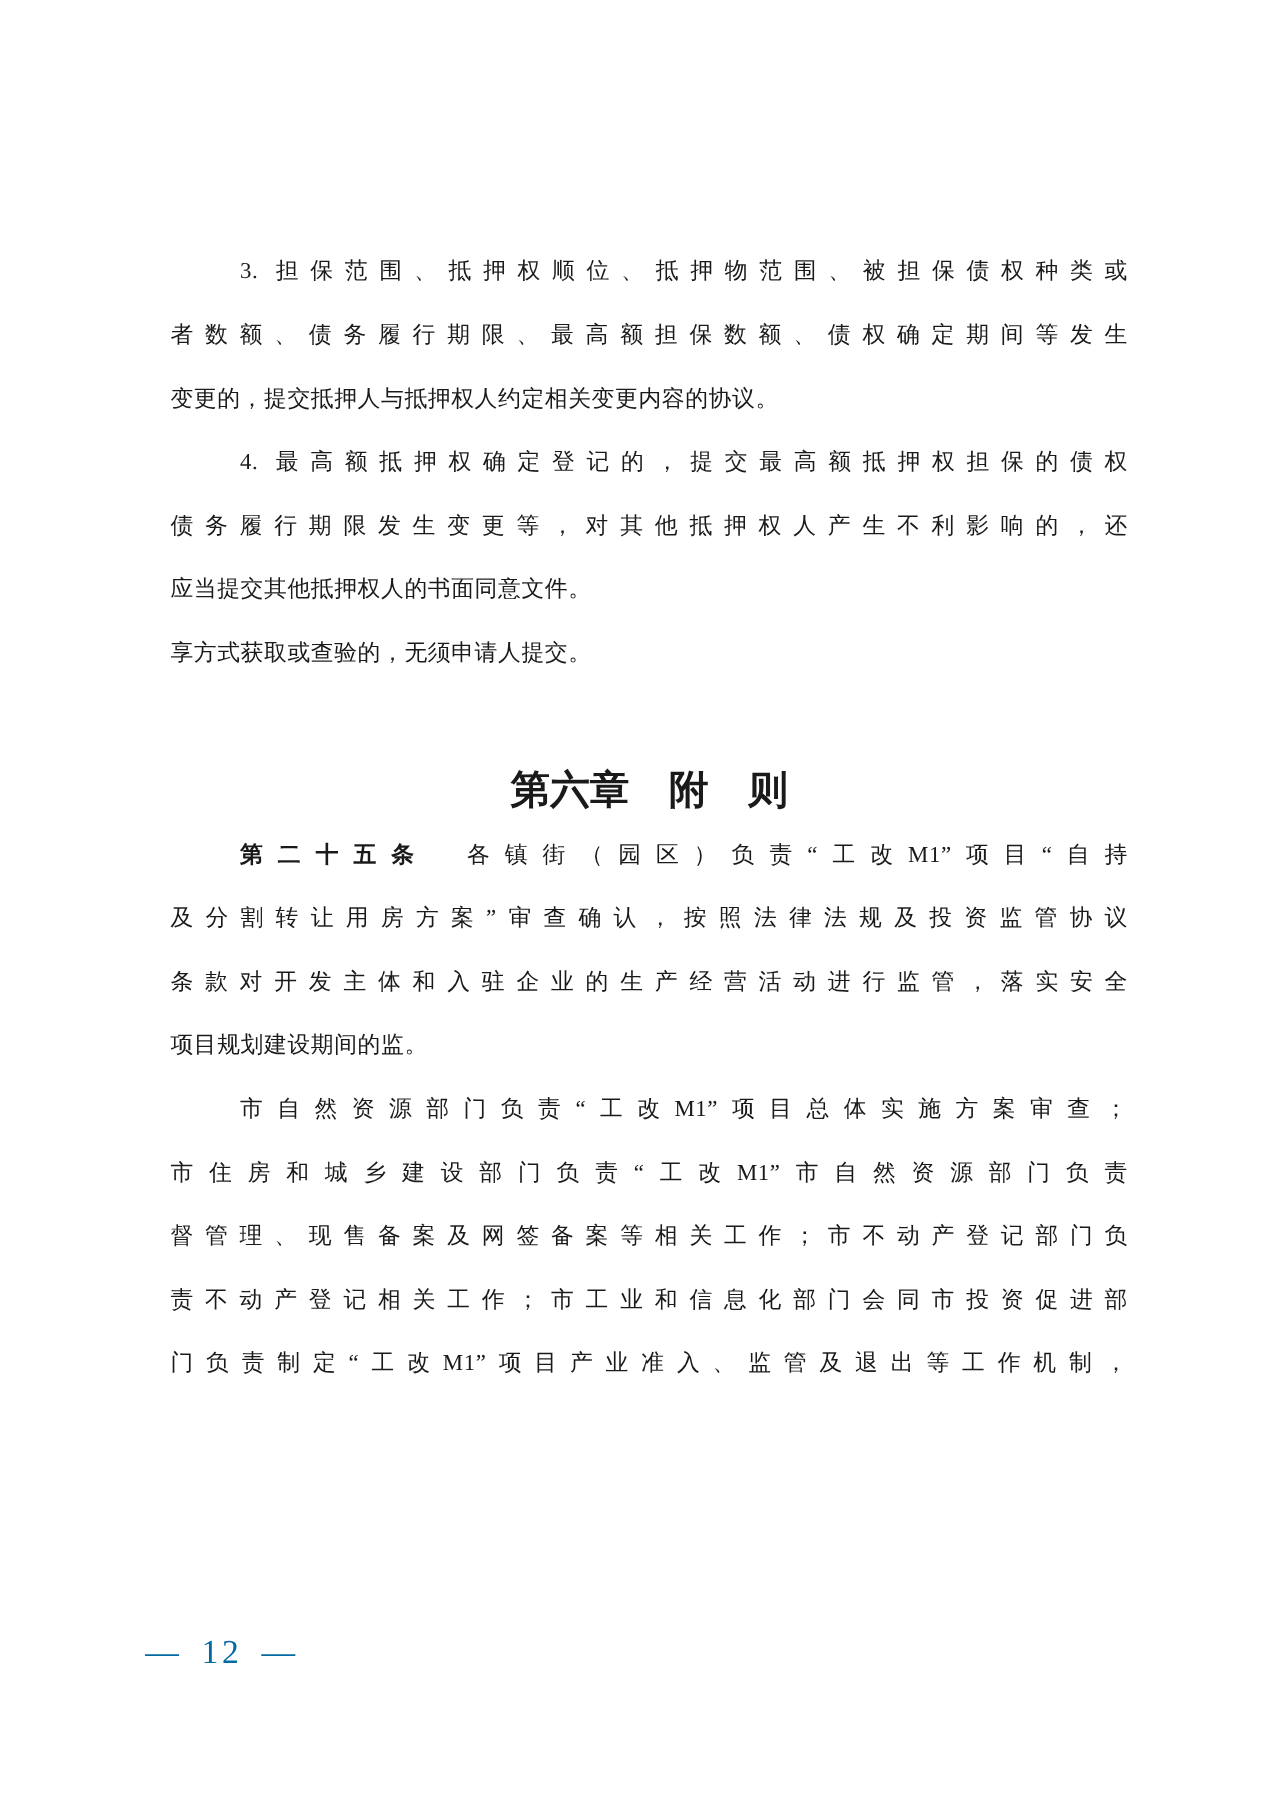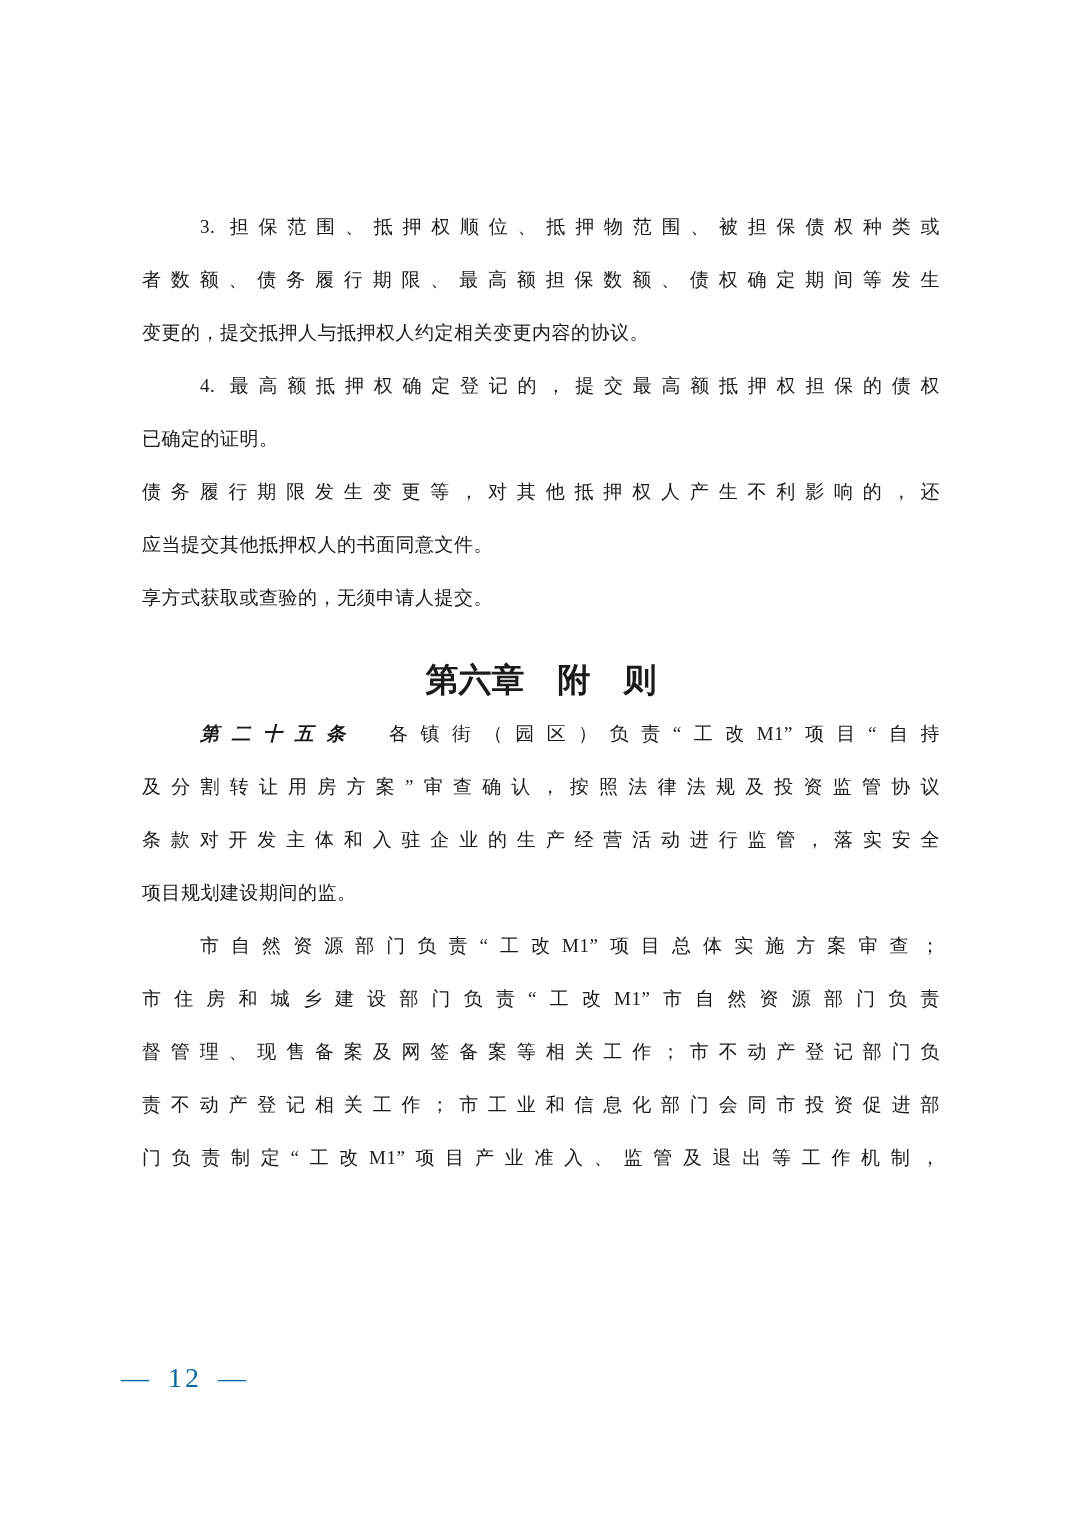--- a/index.html
+++ b/index.html
@@ -31,31 +31,30 @@
   }
   .line.j {
     white-space: normal;
     text-align: justify;
     text-align-last: justify;
   }
   .line.ind {
     padding-left: 58px;
   }
   .heading {
-    margin: 30px 0 0 0;
+    margin: 62px 0 0 0;
     height: 53px;
     line-height: 53px;
     font-size: 33px;
     font-weight: bold;
     text-align: right;
     text-align-last: center;
   }
   .bold {
     font-weight: bold;
-    font-style: italic;
   }
   .pagenum {
     position: absolute;
     left: 121px;
     top: 1362px;
     font-size: 28px;
     letter-spacing: 3px;
     word-spacing: 6px;
     color: #0369a1;
   }
@@ -64,21 +63,20 @@
 <body>
 
 <div class="page">
   <main class="content">
 
     <div class="line j ind">3. 担保范围、抵押权顺位、抵押物范围、被担保债权种类或</div>
     <div class="line j">者数额、债务履行期限、最高额担保数额、债权确定期间等发生</div>
     <div class="line">变更的，提交抵押人与抵押权人约定相关变更内容的协议。</div>
 
     <div class="line j ind">4. 最高额抵押权确定登记的，提交最高额抵押权担保的债权</div>
-    <div class="line">已确定的证明。</div>
 
     <div class="line j">债务履行期限发生变更等，对其他抵押权人产生不利影响的，还</div>
     <div class="line">应当提交其他抵押权人的书面同意文件。</div>
 
     <div class="line">享方式获取或查验的，无须申请人提交。</div>
 
     <h2 class="heading">第六章　附　则</h2>
 
     <div class="line j ind"><span class="bold">第二十五条</span><span>　各镇街（园区）负责“工改M1”项目“自持</span></div>
     <div class="line j">及分割转让用房方案”审查确认，按照法律法规及投资监管协议</div>

